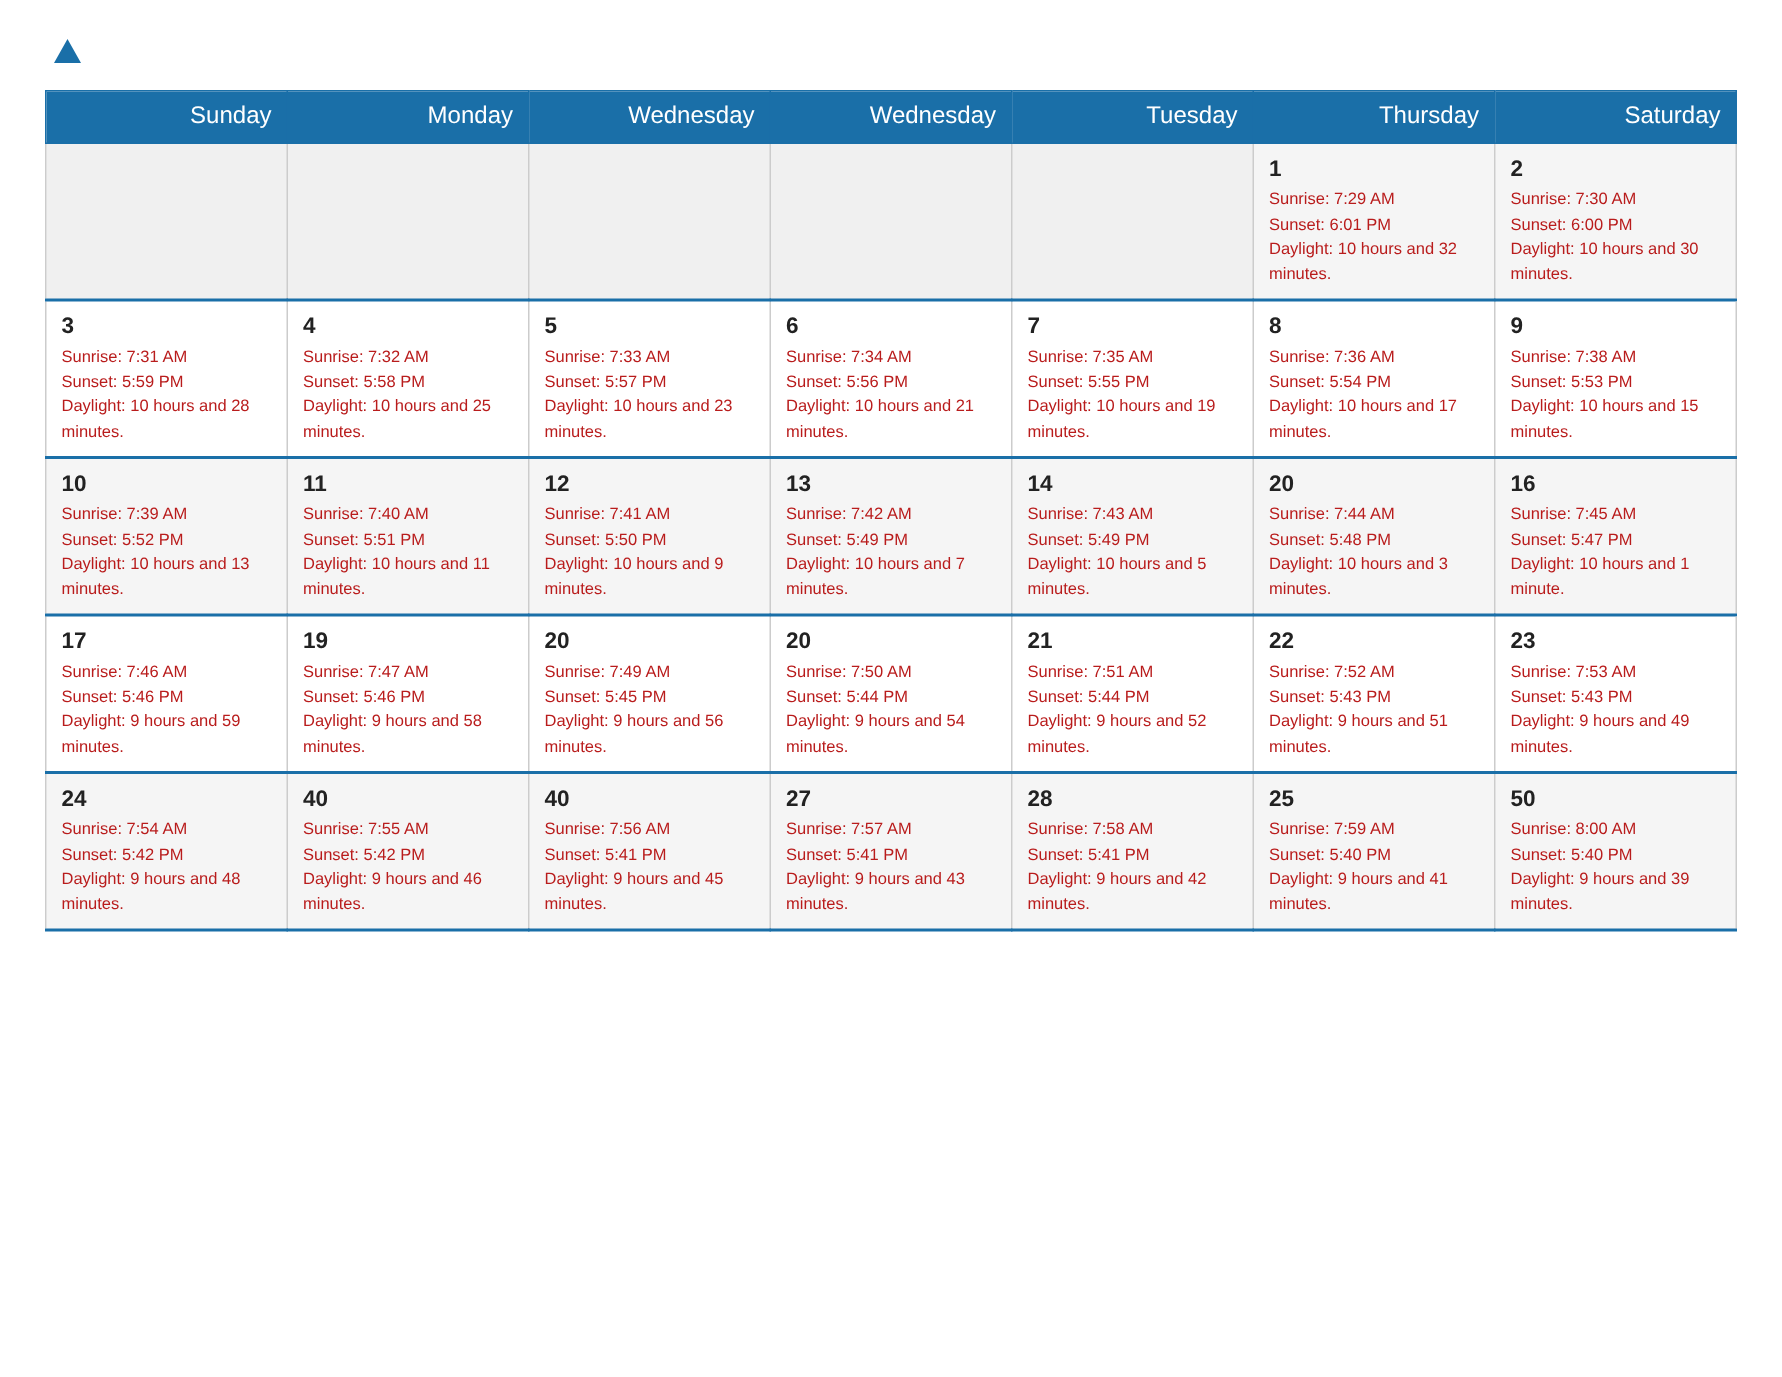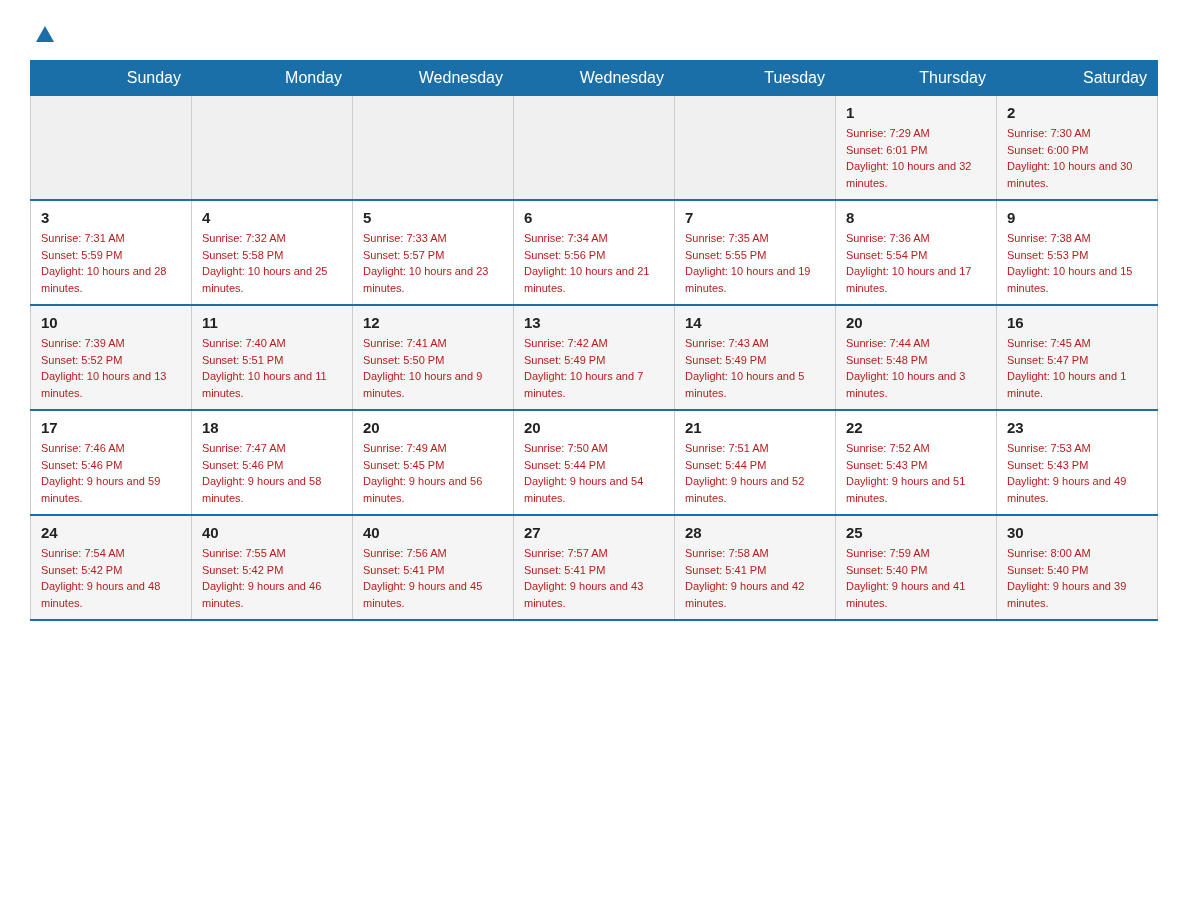--- a/index.html
+++ b/index.html
@@ -195,21 +195,21 @@
           <span class="day-number">16</span>
           <div class="day-info">Sunrise: 7:45 AM<br>Sunset: 5:47 PM<br>Daylight: 10 hours and 1 minute.</div>
         </td>
       </tr>
       <tr>
         <td>
           <span class="day-number">17</span>
           <div class="day-info">Sunrise: 7:46 AM<br>Sunset: 5:46 PM<br>Daylight: 9 hours and 59 minutes.</div>
         </td>
         <td>
-          <span class="day-number">18</span>
+          <span class="day-number">19</span>
           <div class="day-info">Sunrise: 7:47 AM<br>Sunset: 5:46 PM<br>Daylight: 9 hours and 58 minutes.</div>
         </td>
         <td>
           <span class="day-number">20</span>
           <div class="day-info">Sunrise: 7:49 AM<br>Sunset: 5:45 PM<br>Daylight: 9 hours and 56 minutes.</div>
         </td>
         <td>
           <span class="day-number">20</span>
           <div class="day-info">Sunrise: 7:50 AM<br>Sunset: 5:44 PM<br>Daylight: 9 hours and 54 minutes.</div>
         </td>
@@ -245,18 +245,18 @@
         </td>
         <td>
           <span class="day-number">28</span>
           <div class="day-info">Sunrise: 7:58 AM<br>Sunset: 5:41 PM<br>Daylight: 9 hours and 42 minutes.</div>
         </td>
         <td>
           <span class="day-number">25</span>
           <div class="day-info">Sunrise: 7:59 AM<br>Sunset: 5:40 PM<br>Daylight: 9 hours and 41 minutes.</div>
         </td>
         <td>
-          <span class="day-number">30</span>
+          <span class="day-number">50</span>
           <div class="day-info">Sunrise: 8:00 AM<br>Sunset: 5:40 PM<br>Daylight: 9 hours and 39 minutes.</div>
         </td>
       </tr>
     </tbody>
 </table>
 
 </body></html>

